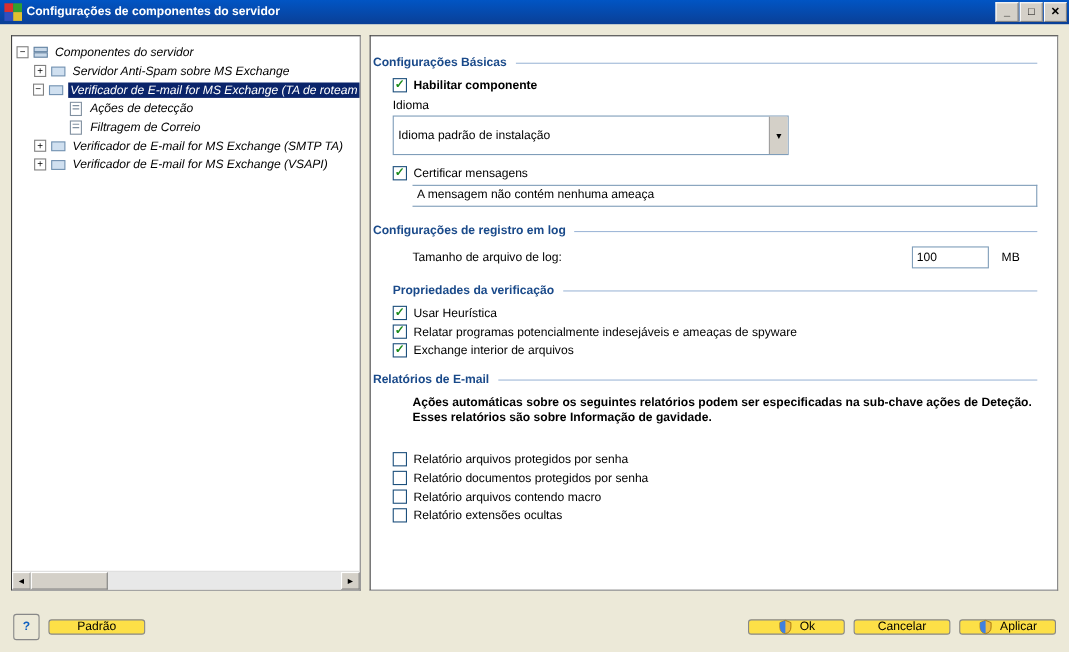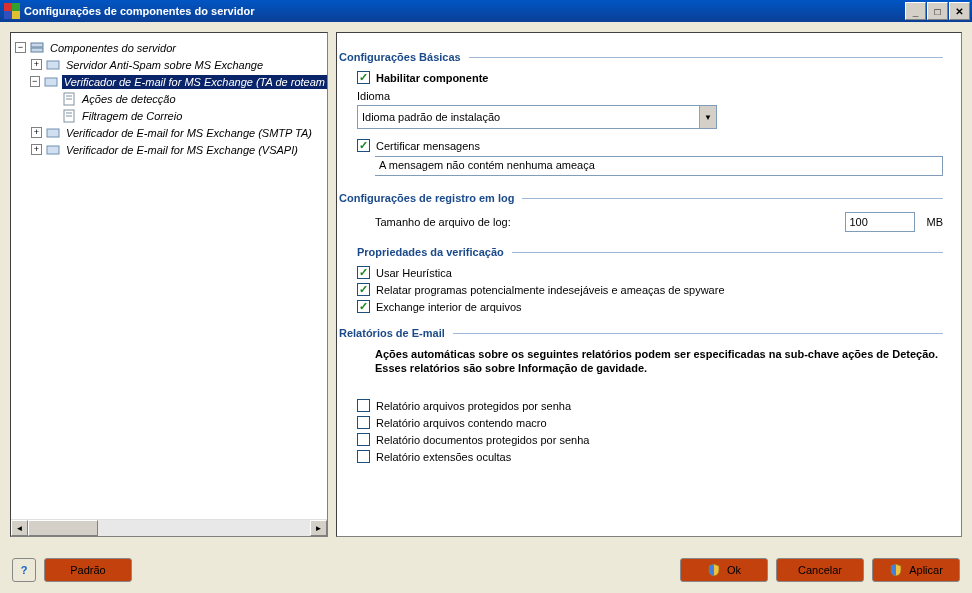--- a/index.html
+++ b/index.html
@@ -145,21 +145,21 @@
   display:inline-flex;align-items:center;justify-content:center;
   font-size:10px;color:#21a121;font-weight:bold;
   cursor:pointer;
 }
 .checkbox.checked::after{content:"✓";color:#1a8a1a;font-size:11px;line-height:11px;}
 .label-bold{font-weight:bold;}
 .lbl{color:#000;}
 .field-label{margin:6px 0 3px 18px;}
 .select{
   display:flex;align-items:center;
-  width:360px;height:24px;
+  width:360px;height:36px;
   border:1px solid #7f9db9;
   background:#fff;
   margin-left:18px;
 }
 .select .seltext{flex:1;padding:0 4px;}
 .select .selbtn{
   width:17px;height:100%;
   background:#d4d0c8;
   border-left:1px solid #a0a0a0;
   display:flex;align-items:center;justify-content:center;
@@ -167,21 +167,21 @@
 }
 .textinput{
   border:1px solid #7f9db9;
   background:#fff;
   height:20px;
   padding:0 4px;
   display:flex;align-items:center;
 }
 .log-row{
   display:flex;align-items:center;
-  margin:4px 0 4px 36px;
+  margin:4px 16px 4px 36px;
 }
 .log-row .lbl{flex:0 0 auto;}
 .log-row .spacer{flex:1;}
 .log-row .textinput{width:70px;}
 .log-row .unit{margin-left:12px;}
 .desc{
   margin:4px 0 24px 36px;
   color:#000;
   line-height:14px;
   font-weight:bold;
@@ -196,23 +196,23 @@
   margin-right: 0;
 }
 .footer{
   height:46px;
   display:flex;
   align-items:center;
   padding: 0 12px;
   gap:8px;
 }
 .btn{
-  height:24px;
+  height:14px;
   min-width:88px;
-  background:#c2410c;
+  background:#fde047;
   border:1px solid #888;
   border-radius:3px;
   display:flex;align-items:center;justify-content:center;
   padding:0 14px;
   gap:6px;
   cursor:pointer;
   font-size:11px;
 }
 .help-btn{
   width:24px;height:24px;min-width:24px;padding:0;
@@ -380,25 +380,25 @@
     </div>
 
     <div class="section-title" style="margin-top:14px">Relatórios de E-mail</div>
     <div class="desc">Ações automáticas sobre os seguintes relatórios podem ser especificadas na sub-chave ações de Deteção. Esses relatórios são sobre Informação de gavidade.</div>
     <div class="form-row">
       <span class="checkbox"></span>
       <span class="lbl">Relatório arquivos protegidos por senha</span>
     </div>
     <div class="form-row">
       <span class="checkbox"></span>
+      <span class="lbl">Relatório documentos protegidos por senha</span>
+    </div>
+    <div class="form-row">
+      <span class="checkbox"></span>
       <span class="lbl">Relatório arquivos contendo macro</span>
-    </div>
-    <div class="form-row">
-      <span class="checkbox"></span>
-      <span class="lbl">Relatório documentos protegidos por senha</span>
     </div>
     <div class="form-row">
       <span class="checkbox"></span>
       <span class="lbl">Relatório extensões ocultas</span>
     </div>
 
   </div>
 </div>
 
 <div class="footer">

